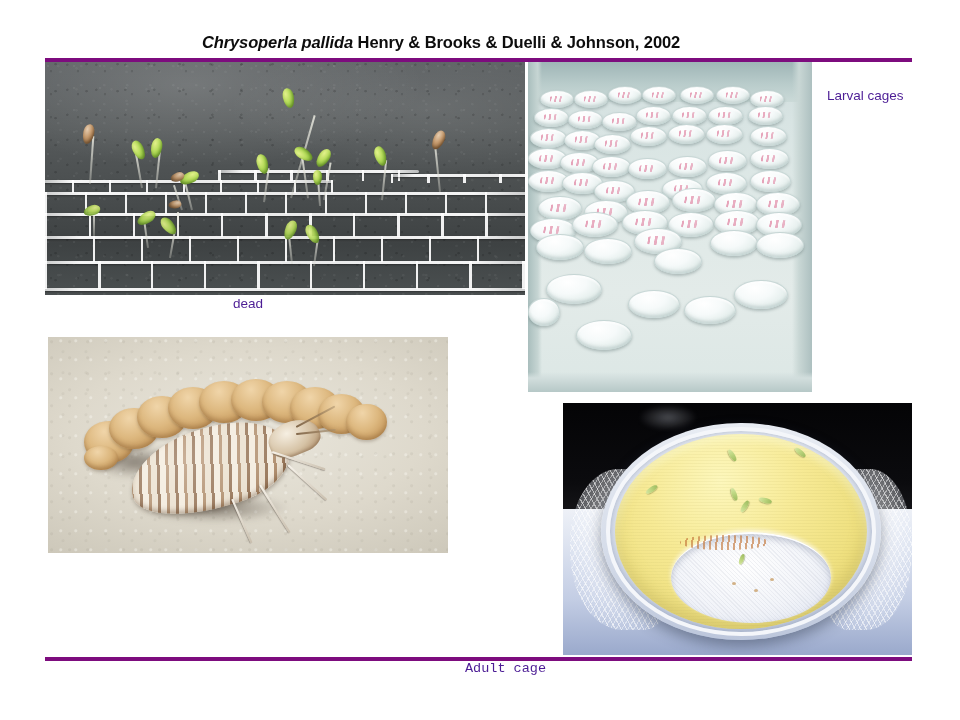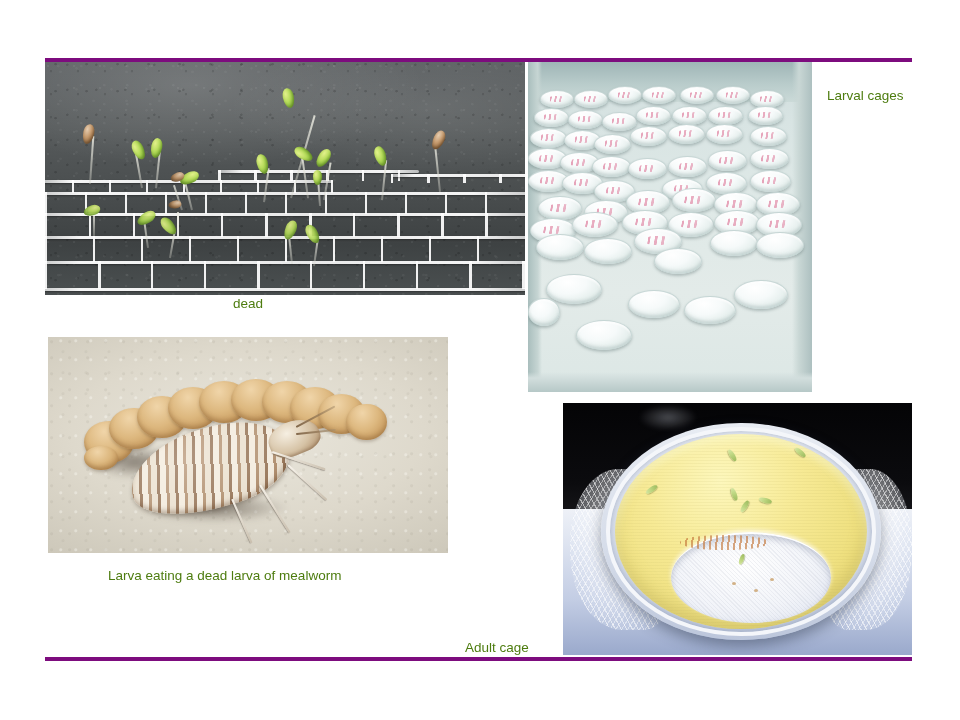--- a/index.html
+++ b/index.html
@@ -47,27 +47,27 @@
     height: 4px;
     background: #7d0c7e;
   }
   .rule.top { top: 58px; }
   .rule.bottom { top: 657px; }
 
   
   .caption {
     position: absolute;
     font-size: 13.5px;
-    color: #4d7c0f;
+    color: #4c1d95;
     white-space: nowrap;
   }
   .cap-eggs        { left: 233px; top: 296px; }
   .cap-larval      { left: 827px; top: 88px;  }
   .cap-larva-meal  { left: 108px; top: 568px; }
-  .cap-adult       { left: 465px; top: 640px; }
+  .cap-adult       { left: 465px; top: 661px; font-family: Liberation Mono, monospace; }
 
   
   .photo {
     position: absolute;
     overflow: hidden;
     background: #888;
   }
   .photo > .px {
     position: absolute;
     left: 0; top: 0; right: 0; bottom: 0;
@@ -373,20 +373,24 @@
     border-radius: 50%;
     background: #c9a06a;
     opacity: .8;
   }
 </style>
 </head>
 <body>
 
 <div id="slide">
 
+  <div class="slide-title">
+    <span class="sp">Chrysoperla pallida</span>
+    <span>Henry &amp; Brooks &amp; Duelli &amp; Johnson, 2002</span>
+  </div>
 
   <div class="rule top"></div>
 
   <div class="photo" id="photo-eggs">
     <div class="px eggs-bg"></div>
     <div class="px eggs-noise"></div>
 
     <div>
       <div class="hexline" style="top:130px;"></div>
       <div class="mesh-cell-row" style="top:130px;height:22px;--pitch:40px;"></div>
@@ -708,18 +712,17 @@
         <div class="lw-adult" style="left:71%; top:8%;  transform:rotate(40deg);"></div>
         <div class="lw-adult" style="left:45%; top:30%; transform:rotate(70deg);"></div>
         <div class="lw-adult" style="left:49%; top:36%; transform:rotate(-58deg);"></div>
         <div class="lw-adult" style="left:57%; top:33%; transform:rotate(14deg);"></div>
       </div>
     </div>
   </div>
 
   <div class="caption cap-eggs">dead</div>
   <div class="caption cap-larval">Larval cages</div>
-  <div class="caption cap-larva-meal">Larva eating a dead larva of mealworm</div>
   <div class="caption cap-adult">Adult cage</div>
 
   <div class="rule bottom"></div>
 
 </div>
 
 </body></html>

